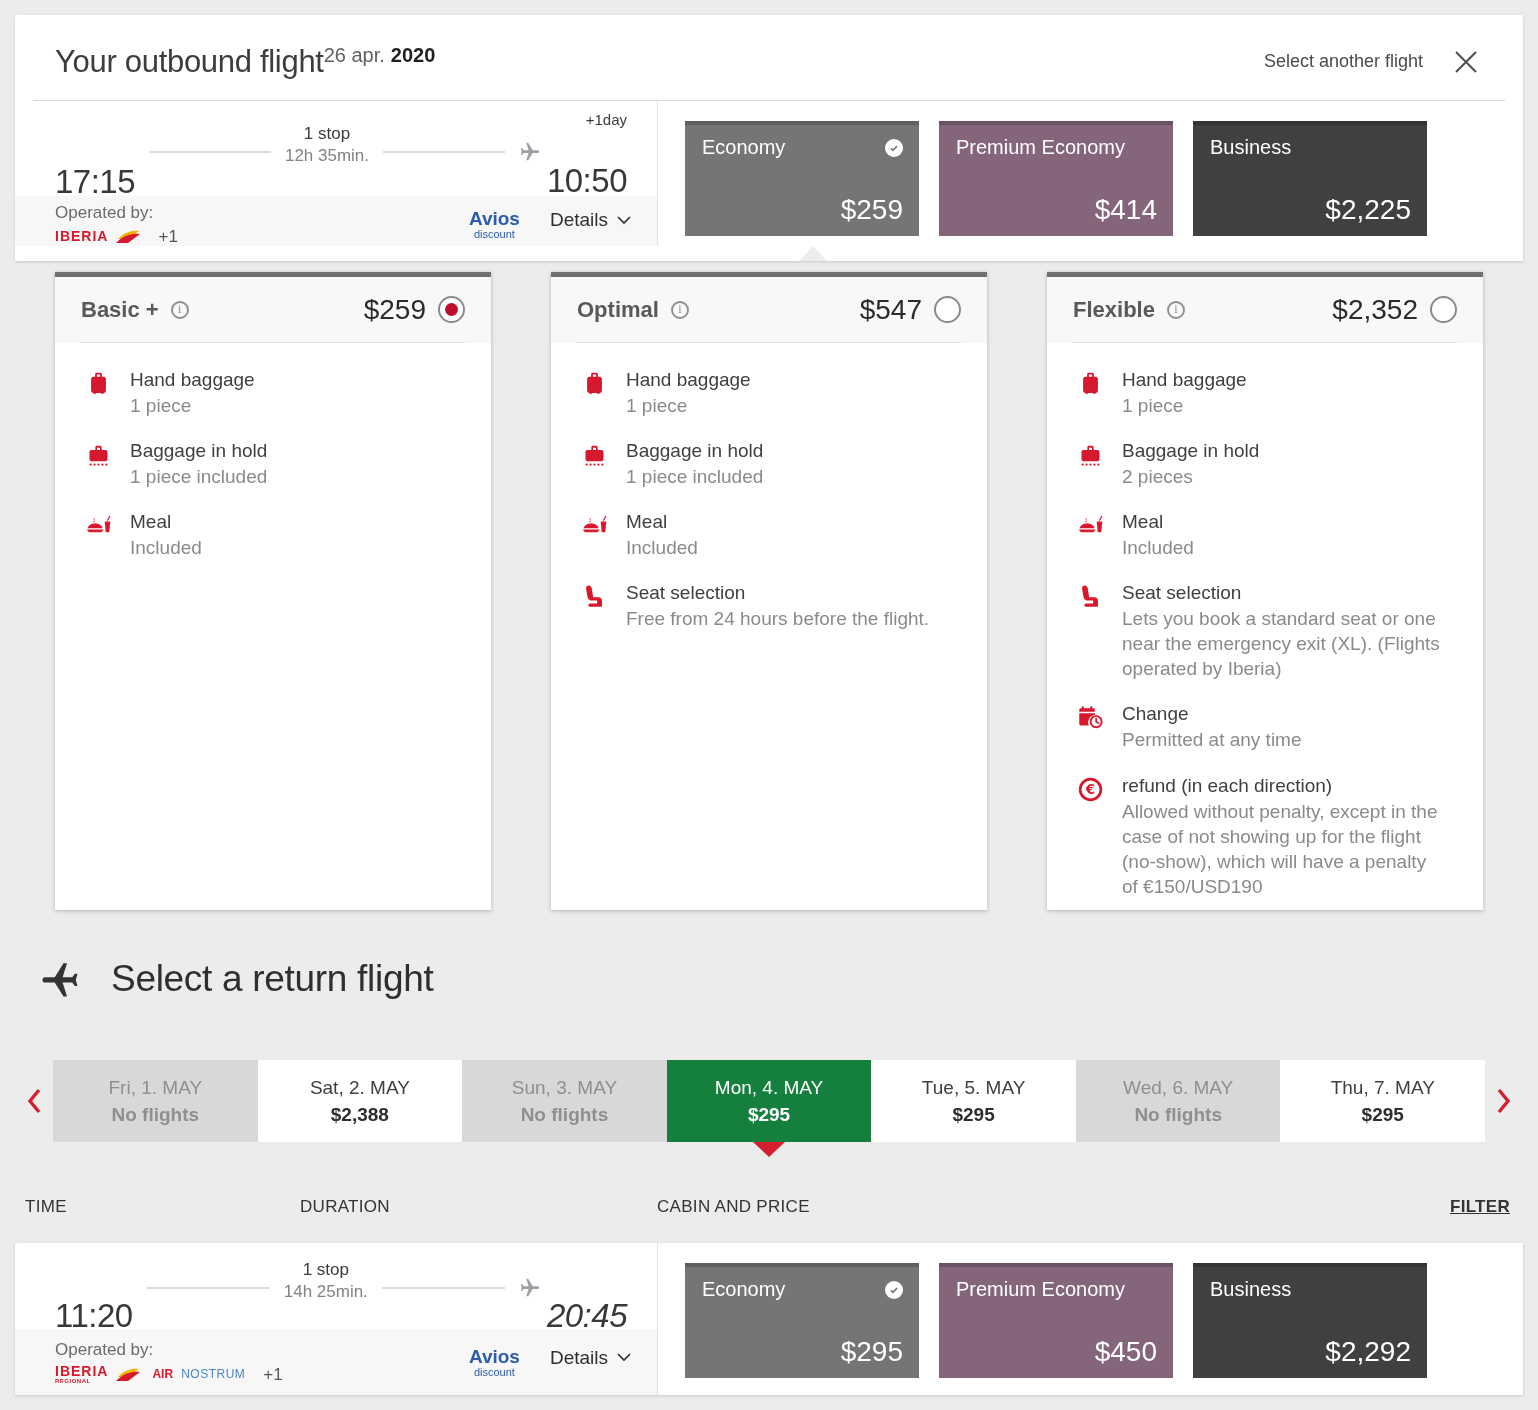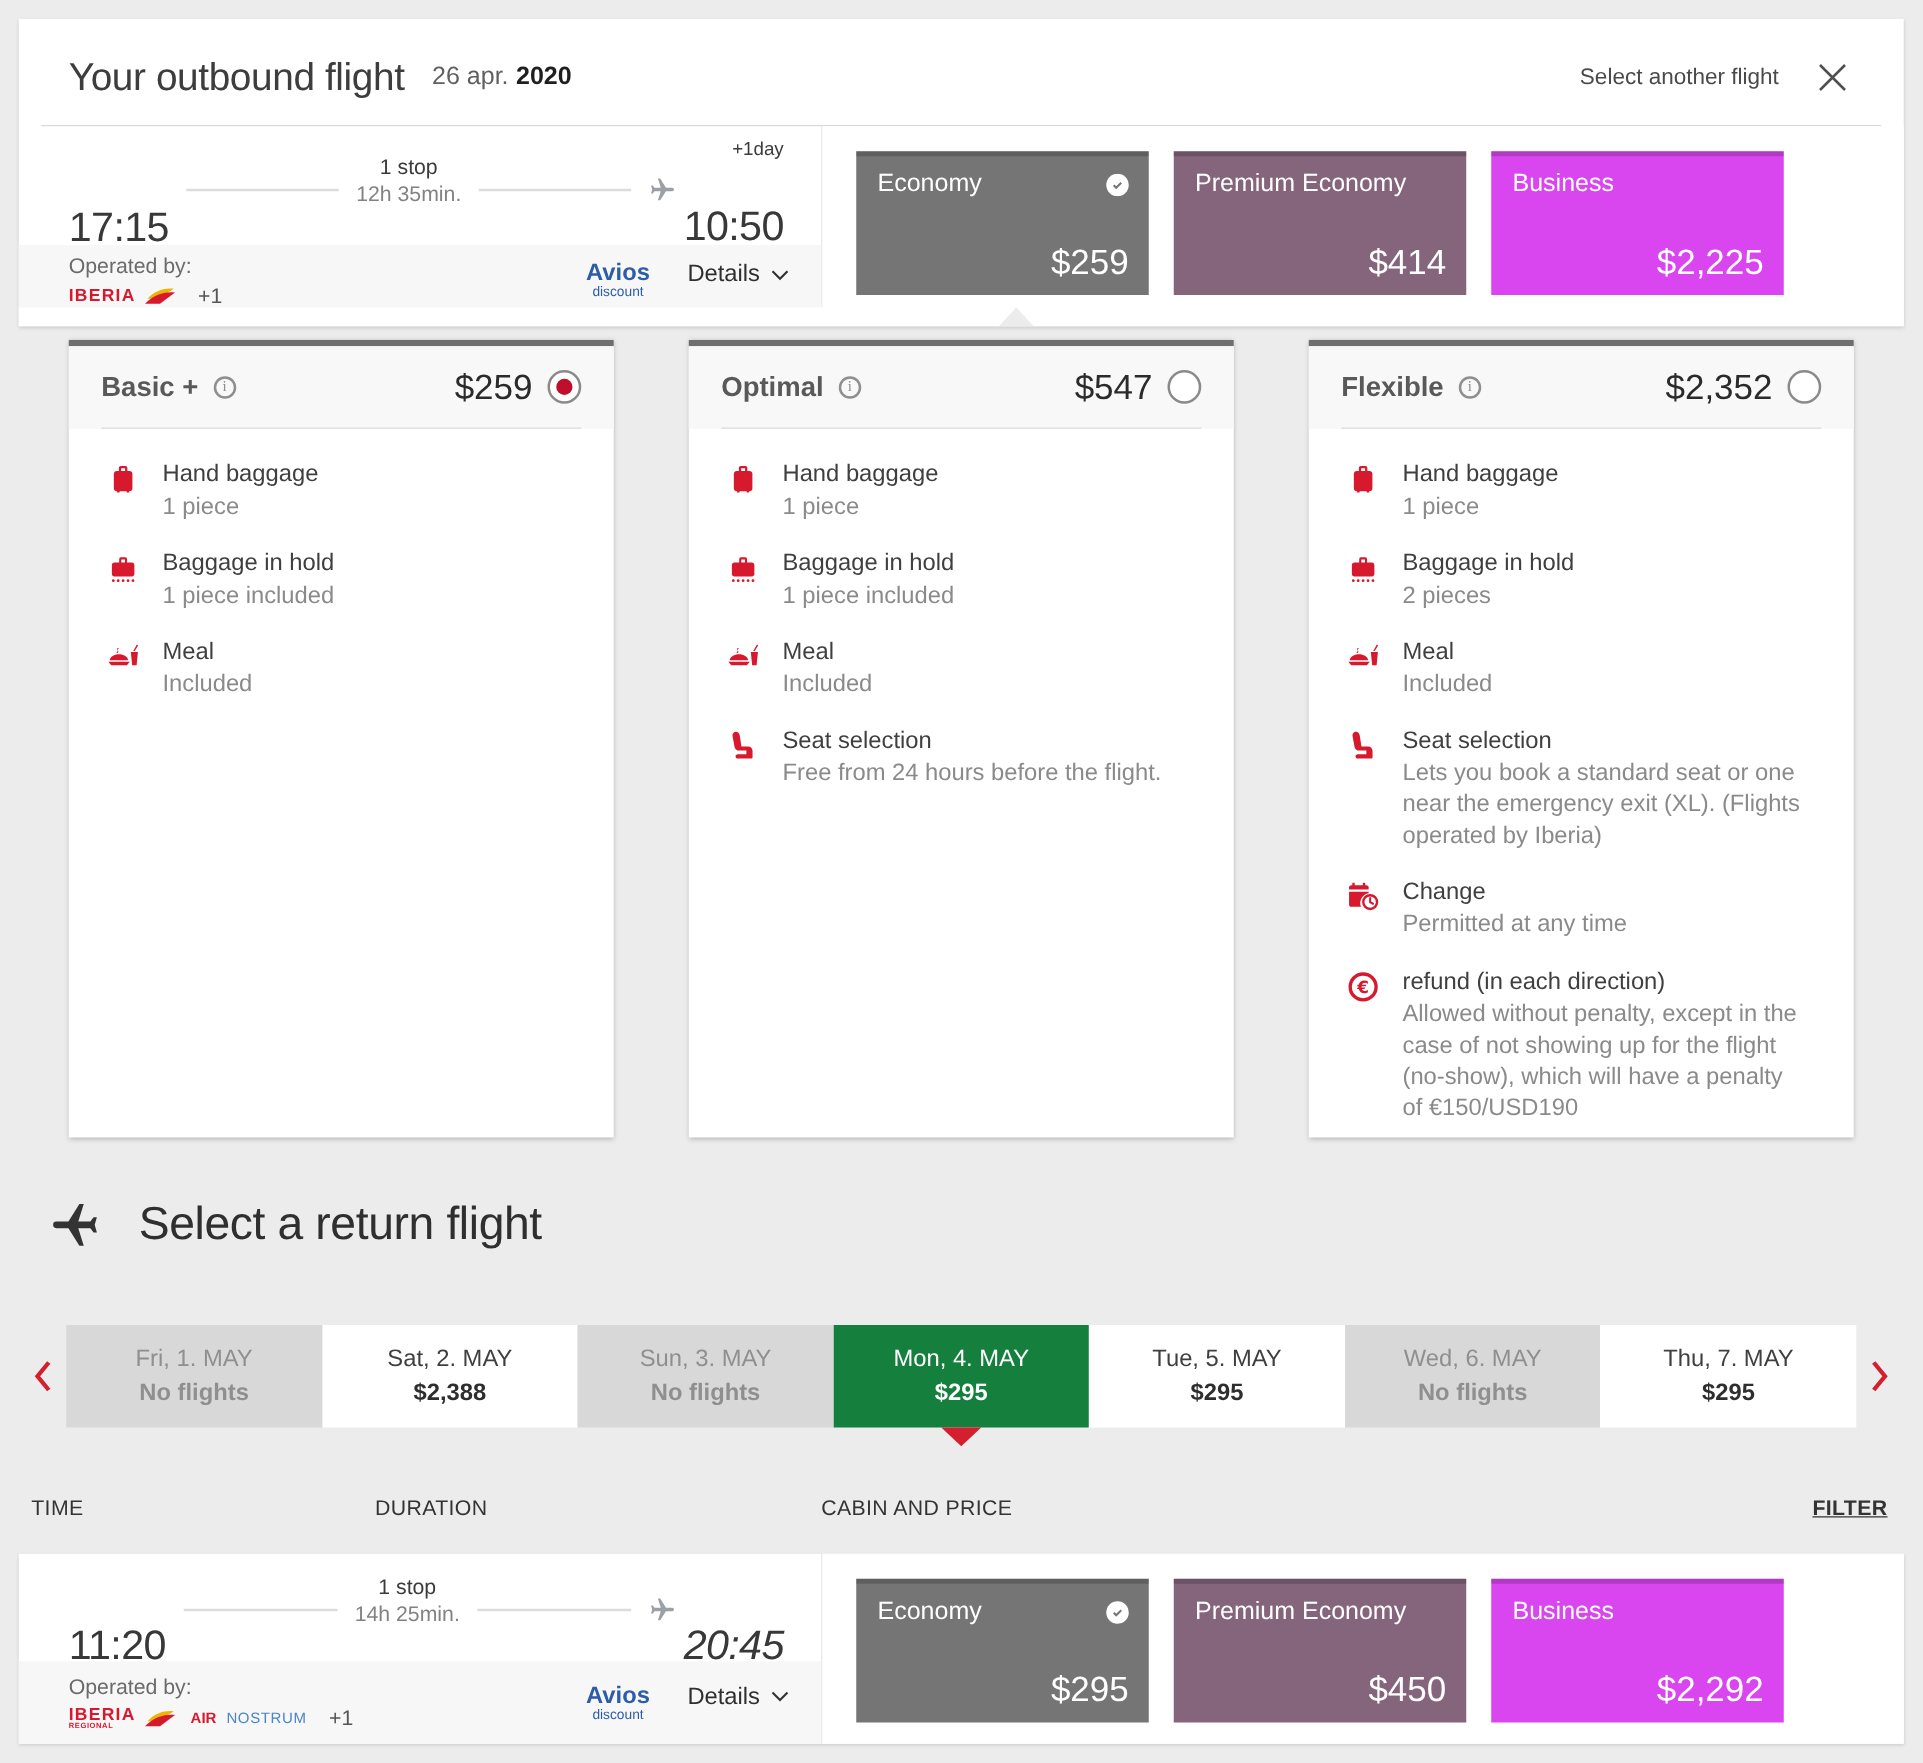--- a/index.html
+++ b/index.html
@@ -3,21 +3,21 @@
 <meta charset="utf-8">
 <style>
   * { margin:0; padding:0; box-sizing:border-box; }
   html,body { width:1538px; height:1410px; overflow:hidden; }
   body { background:#ececec; font-family:"Liberation Sans","DejaVu Sans",sans-serif; color:#3c3c3c; }
   .page { padding:15px 15px 0; }
 
   
   .ob-card { background:#fff; box-shadow:0 1px 3px rgba(0,0,0,.15); position:relative; }
   .ob-header { display:flex; justify-content:space-between; align-items:center; padding:24px 40px 16px 40px; height:85px; }
-  .ob-title-group { display:flex; align-items:center; gap:22px; }
+  .ob-title-group { display:flex; align-items:flex-start; }
   .ob-title { font-size:31px; font-weight:400; color:#3d3d3d; letter-spacing:-.3px; }
   .ob-date { font-size:20px; color:#5f5f5f; }
   .ob-year { font-size:20px; color:#1f1f1f; font-weight:bold; margin-left:6px; }
   .ob-right { display:flex; align-items:center; gap:26px; }
   .select-another { font-size:18px; color:#4a4a4a; cursor:pointer; }
   .close-x { width:34px; height:34px; cursor:pointer; display:flex; align-items:center; justify-content:center; }
   .ob-divider { border-top:1px solid #d9d9d9; margin:0 18px; }
 
   .flight-row { display:flex; height:145px; }
   .flight-left { width:643px; border-right:1px solid #e3e3e3; display:flex; flex-direction:column; }
@@ -47,21 +47,21 @@
   .op-right { display:flex; align-items:flex-start; gap:30px; }
   .avios { text-align:center; line-height:1; cursor:default; }
   .avios-main { font-size:19px; font-weight:bold; color:#2d5da9; }
   .avios-sub { font-size:11px; color:#2d5da9; margin-top:1px; }
   .details-link { font-size:19px; color:#2f2f2f; display:flex; align-items:center; gap:9px; cursor:pointer; }
 
   .flight-right { flex:1; padding:20px 0 0 27px; display:flex; gap:20px; background:#fff; }
   .cabin-btn { width:234px; height:115px; position:relative; color:#fff; cursor:pointer; border-top:4px solid rgba(0,0,0,.18); }
   .cabin-btn.economy { background:#757575; }
   .cabin-btn.premium { background:#84657c; }
-  .cabin-btn.business { background:#d946ef; }
+  .cabin-btn.business { background:#404040; }
   .cabin-top { display:flex; justify-content:space-between; align-items:center; padding:11px 16px 0 17px; }
   .cabin-label { font-size:20px; }
   .seal { width:18px; height:18px; background:#fff; border:3px dotted #fff; border-radius:50%; display:flex; align-items:center; justify-content:center; }
   .cabin-price { position:absolute; right:16px; bottom:10px; font-size:28px; }
 
   .ob-bottom { height:15px; background:#fff; position:relative; }
   .notch { position:absolute; top:0; left:784px; width:0; height:0; border-left:14px solid transparent; border-right:14px solid transparent; border-bottom:15px solid #ececec; }
 
   
   .fare-row { display:flex; gap:60px; margin:11px 40px 0;align-items:flex-end; }

